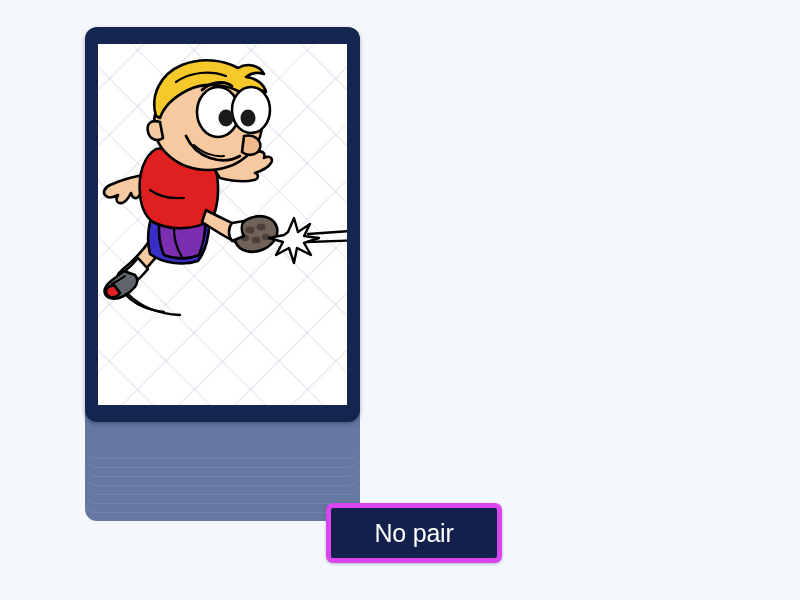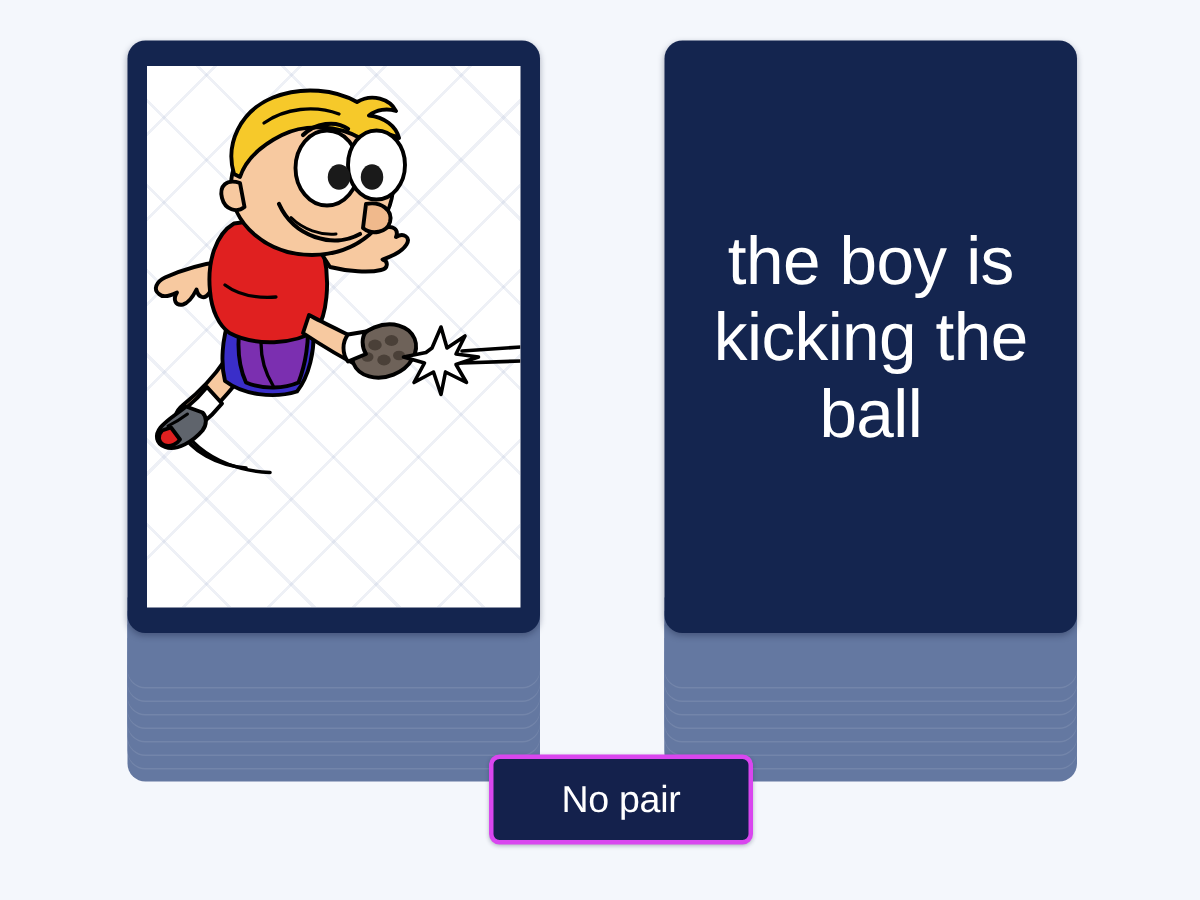--- a/index.html
+++ b/index.html
@@ -118,21 +118,21 @@
     width: 800px;
     height: 62px;
     display: flex;
     justify-content: center;
     align-items: flex-start;
     gap: 7px;
   }
   .answer-btn {
     background: #14214c;
     color: #ffffff;
-    border: 3px solid #d946ef;
+    border: 5px solid #d946ef;
     border-radius: 7px;
     font-family: "Liberation Sans", sans-serif;
     font-size: 25px;
     font-weight: 400;
     letter-spacing: -0.2px;
     height: 60px;
     min-width: 176px;
     padding: 0 30px;
     cursor: pointer;
     box-shadow: 0 1px 3px rgba(20,30,60,0.30);
@@ -273,37 +273,18 @@
               <path d="M292 224 l 8 -17 h 20 l 8 17 -12 7 -12 -7 Z" opacity="0"></path>
               <path d="M291 218 l 9 -11 h 20 l 9 11 -6 9 h -26 Z"></path>
             </g>
             <circle cx="310" cy="194" r="38" fill="none" stroke="#000000" stroke-width="3"></circle>
           </g>
         </svg>
       </div>
     </div>
   </div>
 
-  <div class="card-stack" id="stack-text">
-
-    <div class="pile">
-      <div class="pile-layer" style="top:434px"></div>
-      <div class="pile-layer" style="top:425px"></div>
-      <div class="pile-layer" style="top:416px"></div>
-      <div class="pile-layer" style="top:407px"></div>
-      <div class="pile-layer" style="top:398px"></div>
-      <div class="pile-layer" style="top:389px"></div>
-      <div class="pile-layer" style="top:380px"></div>
-      <div class="pile-layer" style="top:371px"></div>
-    </div>
-
-    <div class="card-top">
-      <div class="card-text-body">
-        <span>the boy is kicking the ball</span>
-      </div>
-    </div>
-  </div>
 
 </div>
 
 <div id="answer-bar">
   <button class="answer-btn">No pair</button>
 </div>
 
 </body></html>

